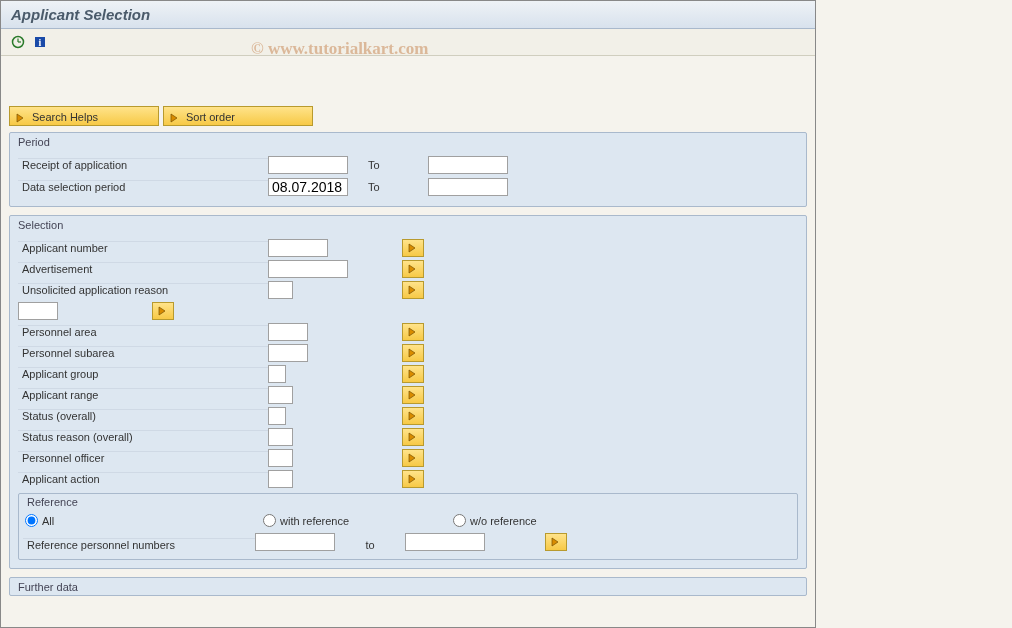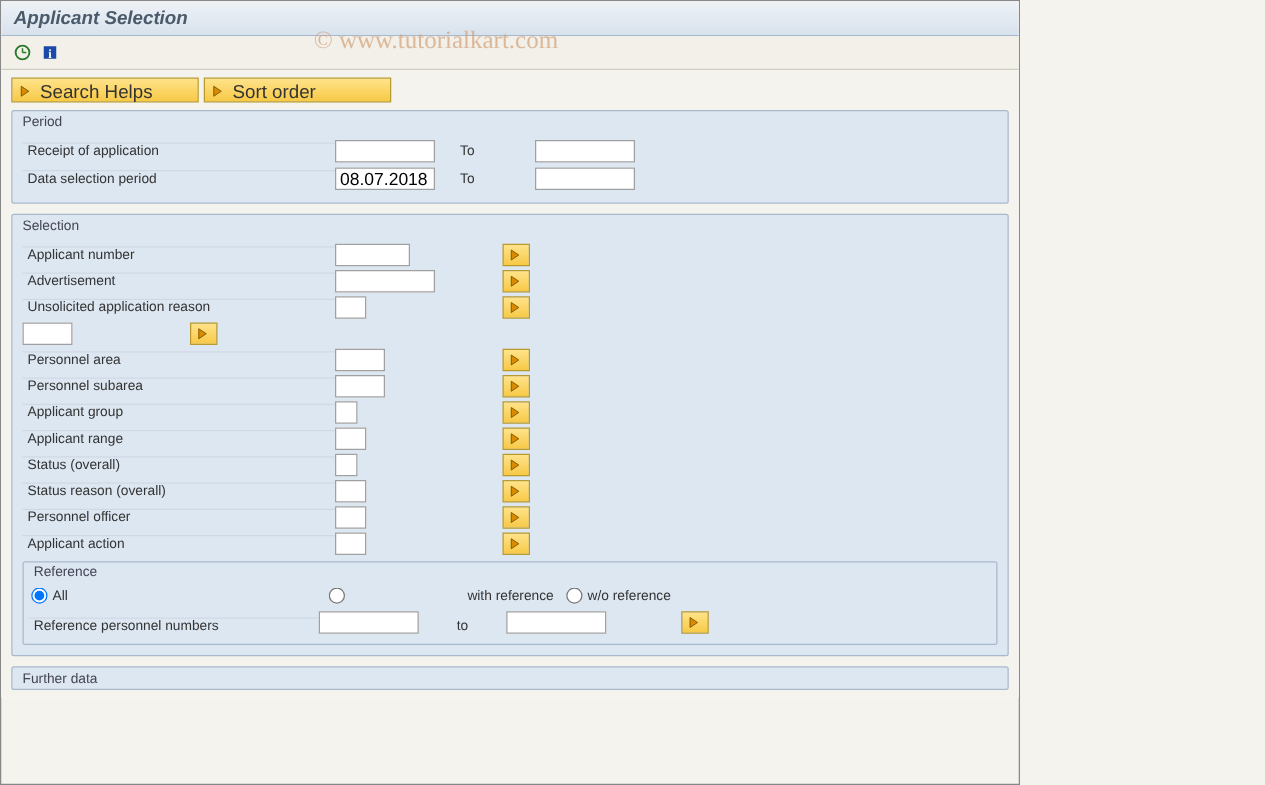--- a/index.html
+++ b/index.html
@@ -46,27 +46,28 @@
     }
     .btn-row {
       display: flex;
       gap: 4px;
       margin-bottom: 6px;
     }
     .gold-btn {
       background: linear-gradient(to bottom, #ffe38a, #f7c946);
       border: 1px solid #b89a2e;
       padding: 2px 6px;
-      font-size: 15px;
+      font-size: 11px;
       display: inline-flex;
-      align-items: flex-start;
+      align-items: flex-end;
       gap: 6px;
       cursor: pointer;
       min-width: 150px;
       height: 20px;
+      margin-top: 44px;
     }
     .small-gold-btn {
       background: linear-gradient(to bottom, #ffe38a, #f7c946);
       border: 1px solid #b89a2e;
       width: 22px;
       height: 18px;
       display: inline-flex;
       align-items: center;
       justify-content: center;
       cursor: pointer;
@@ -128,31 +129,32 @@
       margin-top:4px;
     }
     .inner-title { font-size:11px; padding:2px 8px; color:#445;}
     .ref-radio-row {
       display:flex;
       padding: 4px 4px;
       align-items:center;
     }
     .radio-item { display:flex; align-items:center; gap:4px; margin-right: 10px;}
     .radio-item.first { width: 230px; padding-left: 2px; }
-    .radio-item.second { width: 180px; justify-content: space-between; }
+    .radio-item.second { width: 180px; }
     .ref-num-row { display:flex; align-items:flex-end; padding: 2px 4px 8px 4px;}
     .ref-num-lbl { width: 232px; padding-left: 4px; border-top:1px solid #cfd9e5; }
     .watermark {
       position: absolute;
       left: 250px;
-      top: 20px;
+      top: 38px;
       color: rgba(210,160,120,0.7);
-      font-size: 20px;
+      font-size: 17px;
       font-family: Georgia, serif;
       pointer-events:none;
+      font-weight:bold;
     }
     .content-wrap{position:relative; width:816px; height:628px; overflow:hidden; border:1px solid #888;}
     input[type=radio]{margin:0;}
   </style>
 </head>
 <body>
 
 <div class="content-wrap">
   <div class="window">
     <div class="titlebar">

